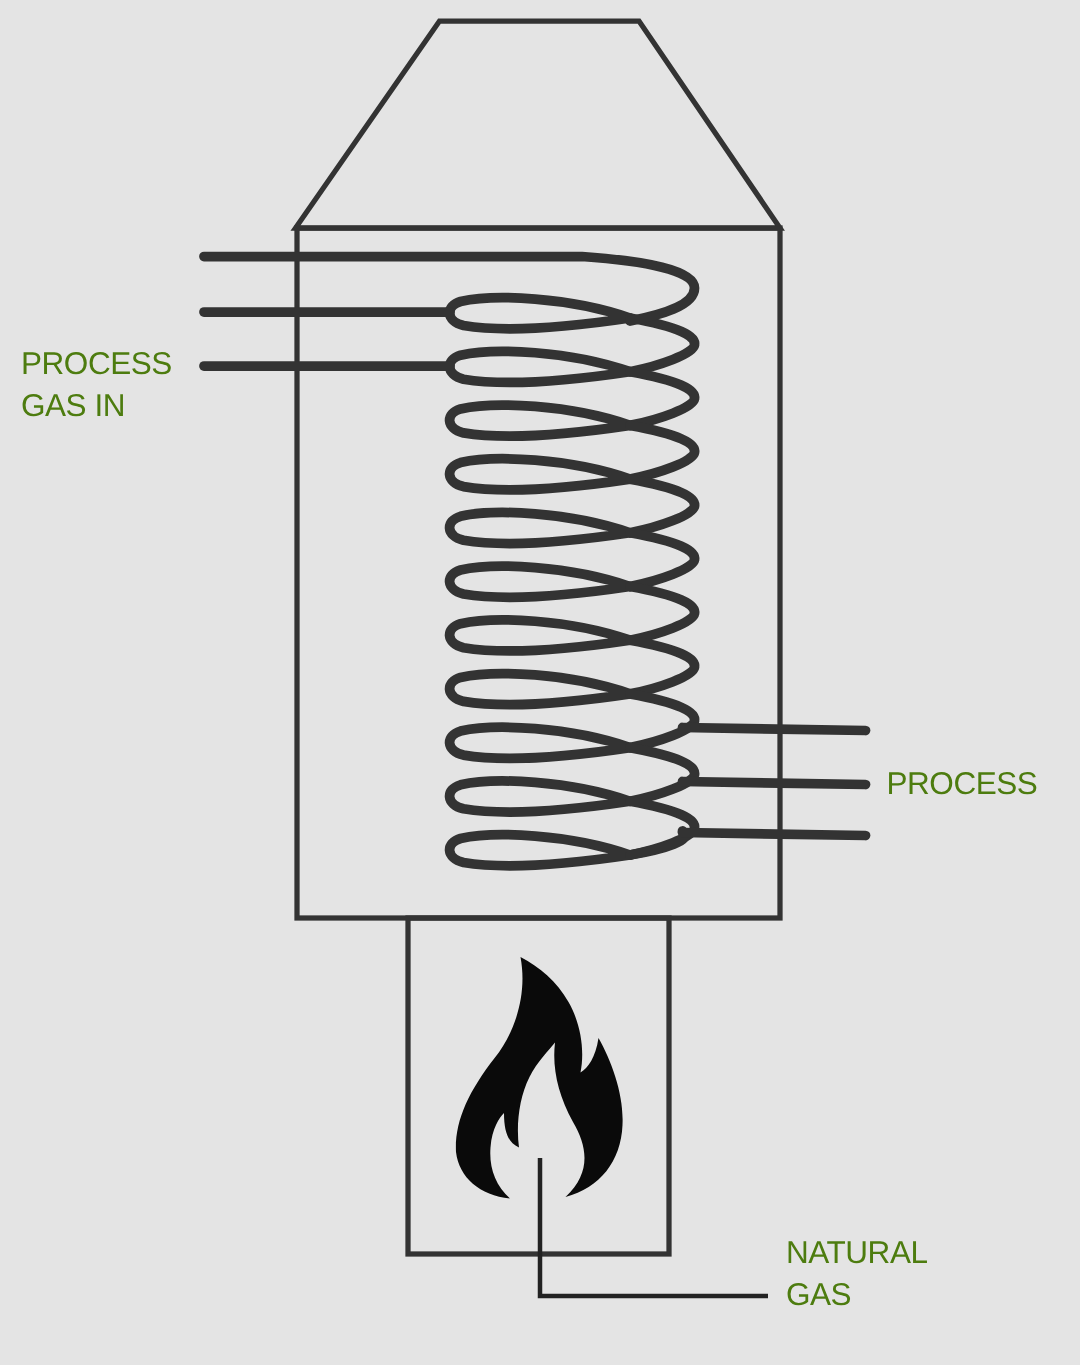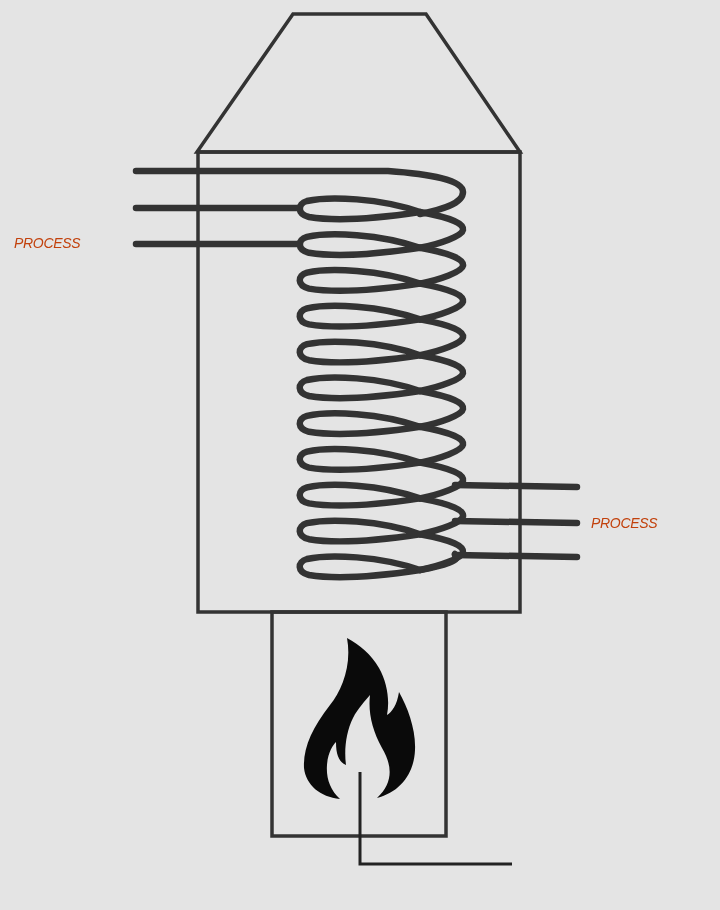--- a/index.html
+++ b/index.html
@@ -1,18 +1,18 @@
 <!DOCTYPE html>
 <html><head>
 <meta charset="utf-8">
 <style>
   html, body { margin: 0; padding: 0; }
   body { width: 720px; height: 910px; background: #e4e4e4; position: relative; overflow: hidden; }
   svg { position: absolute; left: 0; top: 0; }
-  .lbl { position: absolute; font-family: "Liberation Sans", sans-serif; font-size: 14px; color: #c2410c; line-height: 28px; letter-spacing: -0.3px; font-style: italic; }
+  .lbl { position: absolute; font-family: "Liberation Sans", sans-serif; font-size: 21px; color: #4d7c0f; line-height: 28px; letter-spacing: -0.3px; }
   .outline { fill: none; stroke: #333333; stroke-width: 3.5; stroke-linejoin: miter; }
   .coil { fill: none; stroke: #333333; stroke-width: 6.5; stroke-linecap: round; stroke-linejoin: round; }
   .thin { fill: none; stroke: #222222; stroke-width: 3; }
 </style>
 </head>
 <body>
 
 <svg width="720" height="910" viewBox="0 0 720 910">
 
   <polygon class="outline" points="293,14 426,14 520,152 197,152"></polygon>
@@ -76,20 +76,23 @@
       C397,705 392,712 387,715
       C390,700 387,682 379,668
       C371,654 360,645 347,638 Z"></path>
   </g>
 
   <path class="thin" d="M360,772 L360,864 L512,864"></path>
 </svg>
 
 <div class="lbl" style="left:14px; top:229px;">
   <div>PROCESS</div>
+  <div>GAS IN</div>
 </div>
 
 <div class="lbl" style="left:591px; top:509px;">
   <div>PROCESS</div>
 </div>
 
 <div class="lbl" style="left:524px; top:822px;">
+  <div>NATURAL</div>
+  <div>GAS</div>
 </div>
 
 </body></html>

